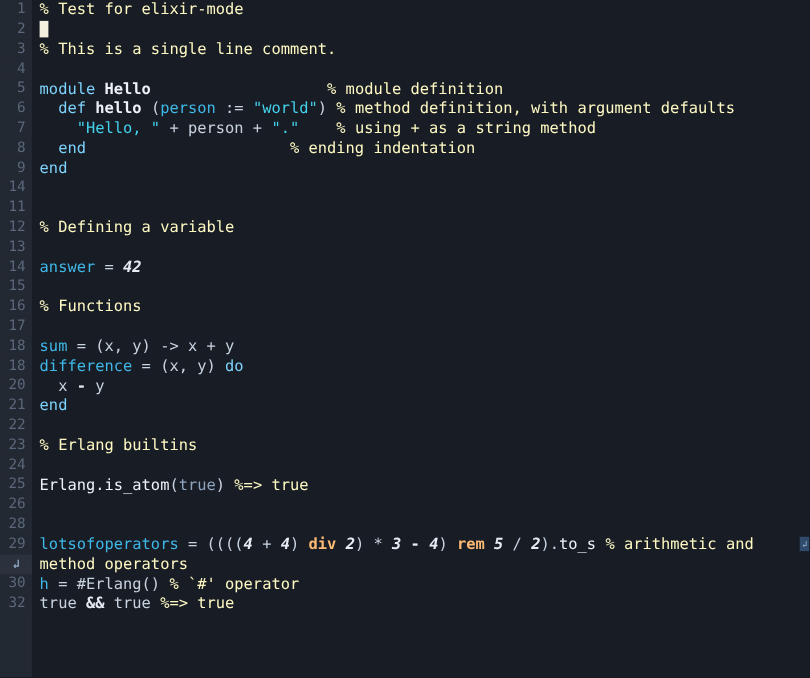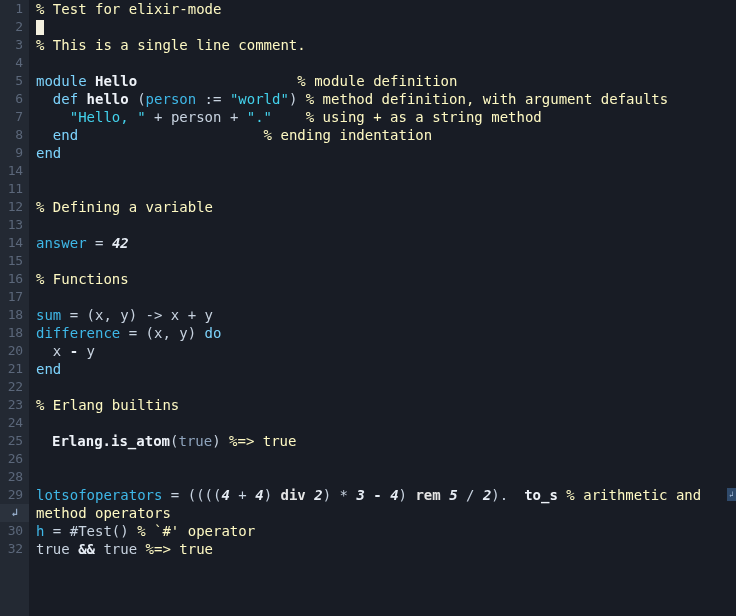--- a/index.html
+++ b/index.html
@@ -65,23 +65,23 @@
   
   .cmt  { color: #fef9c3; }
   .kw   { color: #7dd3fc; }
   .fn   { color: #eef2f8; font-weight: bold; }
   .var  { color: #3fb8e8; }
   .parm { color: #3fb8e8; }
   .str  { color: #43d2ec; }
   .num  { color: #e7edf5; font-weight: bold; font-style: italic; }
   .op   { color: #e7edf5; font-weight: bold; }
   .pl   { color: #c8d3e0; }
-  .bi   { color: #eef2f8; font-weight: bold; margin-left: 16px; }
+  .bi   { color: #eef2f8; font-weight: normal; }
   .lit  { color: #8fa4bd; }
-  .opk  { color: #e5e5e5; font-weight: bold; }
+  .opk  { color: #fdba74; font-weight: bold; }
 
   .cursor {
     display: inline-block;
     width: 8px;
     height: 15px;
     vertical-align: -3px;
     background: #f3f0df;
   }
   .wrapmark {
     position: absolute;
@@ -129,16 +129,16 @@
       <div class="row"><div class="lineno">20</div><div class="code"><span class="pl">  x </span><span class="op">-</span><span class="pl"> y</span></div></div>
       <div class="row"><div class="lineno">21</div><div class="code"><span class="kw">end</span></div></div>
       <div class="row"><div class="lineno">22</div><div class="code"></div></div>
       <div class="row"><div class="lineno">23</div><div class="code"><span class="cmt">% Erlang builtins</span></div></div>
       <div class="row"><div class="lineno">24</div><div class="code"></div></div>
       <div class="row"><div class="lineno">25</div><div class="code"><span class="bi">Erlang.is_atom</span><span class="pl">(</span><span class="lit">true</span><span class="pl">) </span><span class="cmt">%=&gt; true</span></div></div>
       <div class="row"><div class="lineno">26</div><div class="code"></div></div>
       <div class="row"><div class="lineno">28</div><div class="code"></div></div>
       <div class="row"><div class="lineno">29</div><div class="code"><span class="var">lotsofoperators</span><span class="pl"> = ((((</span><span class="num">4</span><span class="pl"> + </span><span class="num">4</span><span class="pl">) </span><span class="opk">div</span><span class="pl"> </span><span class="num">2</span><span class="pl">) * </span><span class="num">3</span><span class="pl"> </span><span class="op">-</span><span class="pl"> </span><span class="num">4</span><span class="pl">) </span><span class="opk">rem</span><span class="pl"> </span><span class="num">5</span><span class="pl"> / </span><span class="num">2</span><span class="pl">).</span><span class="bi">to_s</span><span class="pl"> </span><span class="cmt">% arithmetic and</span><div class="wrapmark">↲</div></div></div>
       <div class="row cont"><div class="lineno"><span class="curl">↲</span></div><div class="code"><span class="cmt">method operators</span></div></div>
-      <div class="row"><div class="lineno">30</div><div class="code"><span class="var">h</span><span class="pl"> = #Test() </span><span class="cmt">% `#' operator</span></div></div>
+      <div class="row"><div class="lineno">30</div><div class="code"><span class="var">h</span><span class="pl"> = #Erlang() </span><span class="cmt">% `#' operator</span></div></div>
       <div class="row"><div class="lineno">32</div><div class="code"><span class="pl">true </span><span class="op">&amp;&amp;</span><span class="pl"> true </span><span class="cmt">%=&gt; true</span></div></div>
     </div>
 </div>
 
 </body></html>

